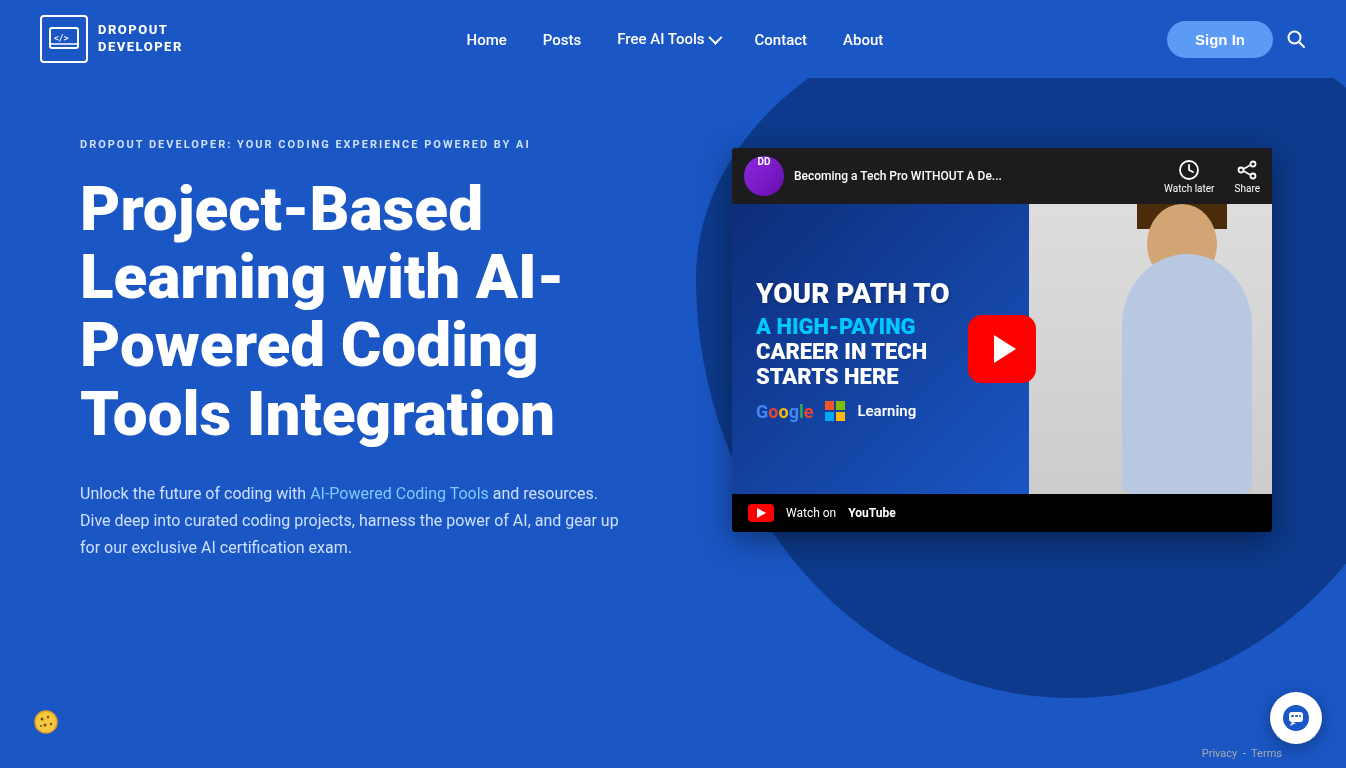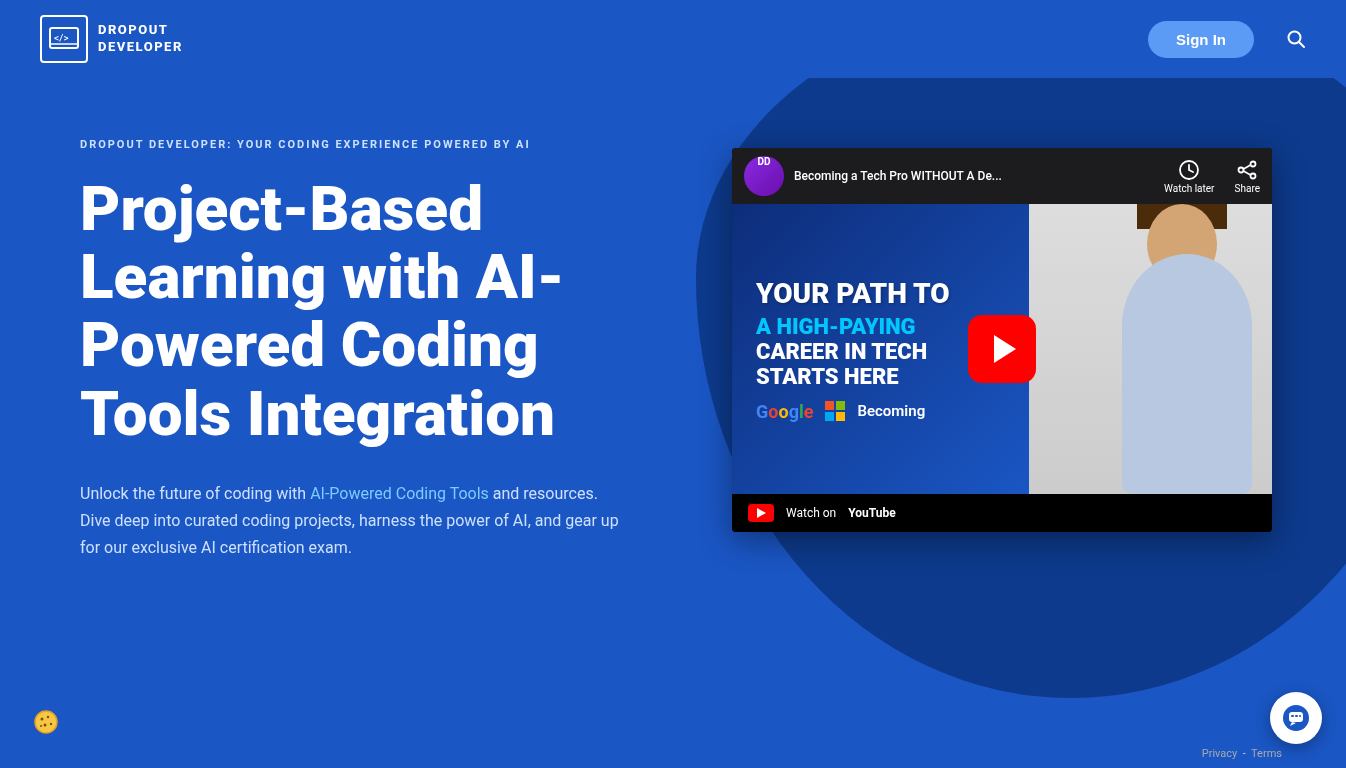--- a/index.html
+++ b/index.html
@@ -68,21 +68,21 @@
       display: inline-block;
       width: 10px;
       height: 10px;
       border-right: 2px solid #fff;
       border-bottom: 2px solid #fff;
       transform: rotate(45deg) translateY(-2px);
     }
     .nav-right {
       display: flex;
       align-items: center;
-      gap: 32px;
+      gap: 13px;
     }
     .sign-in-btn {
       background: #5b9af5;
       color: #fff;
       border: none;
       border-radius: 50px;
       padding: 10px 28px;
       font-size: 15px;
       font-weight: 600;
       cursor: pointer;
@@ -464,20 +464,32 @@
         <line x1="11" y1="21" x2="19" y2="21" stroke="white" stroke-width="2"></line>
         <text x="5" y="14" fill="white" font-size="8" font-family="monospace" font-weight="bold">&lt;/&gt;</text>
       </svg>
     </div>
     <div class="logo-text">
       <div>DROPOUT</div>
       <div>DEVELOPER</div>
     </div>
   </div>
 
+  <ul class="nav-links">
+    <li><a href="#">Home</a></li>
+    <li><a href="#">Posts</a></li>
+    <li>
+      <a href="#" class="free-ai-tools">
+        <span>Free AI Tools</span>
+        <span class="chevron-down"></span>
+      </a>
+    </li>
+    <li><a href="#">Contact</a></li>
+    <li><a href="#">About</a></li>
+  </ul>
 
   <div class="nav-right">
     <button class="sign-in-btn">Sign In</button>
     <button class="search-icon-btn">
       <svg width="20" height="20" viewBox="0 0 20 20" fill="none">
         <circle cx="8.5" cy="8.5" r="6" stroke="white" stroke-width="2"></circle>
         <line x1="13.5" y1="13.5" x2="18" y2="18" stroke="white" stroke-width="2" stroke-linecap="round"></line>
       </svg>
     </button>
   </div>
@@ -535,21 +547,21 @@
             <div class="video-logos">
               <span class="google-logo">
                 <span class="g-blue">G</span><span class="g-red">o</span><span class="g-yellow">o</span><span class="g-blue">g</span><span class="g-green">l</span><span class="g-red">e</span>
               </span>
               <div class="ms-logo">
                 <div class="ms-sq-1"></div>
                 <div class="ms-sq-2"></div>
                 <div class="ms-sq-3"></div>
                 <div class="ms-sq-4"></div>
               </div>
-              <span class="ms-text">Becoming</span>
+              <span class="ms-text">Learning</span>
             </div>
           </div>
 
           <div class="video-right-panel">
             <div class="dots-overlay"></div>
             <div class="person-silhouette">
               <div class="person-hair"></div>
               <div class="person-head"></div>
               <div class="person-body"></div>
             </div>

